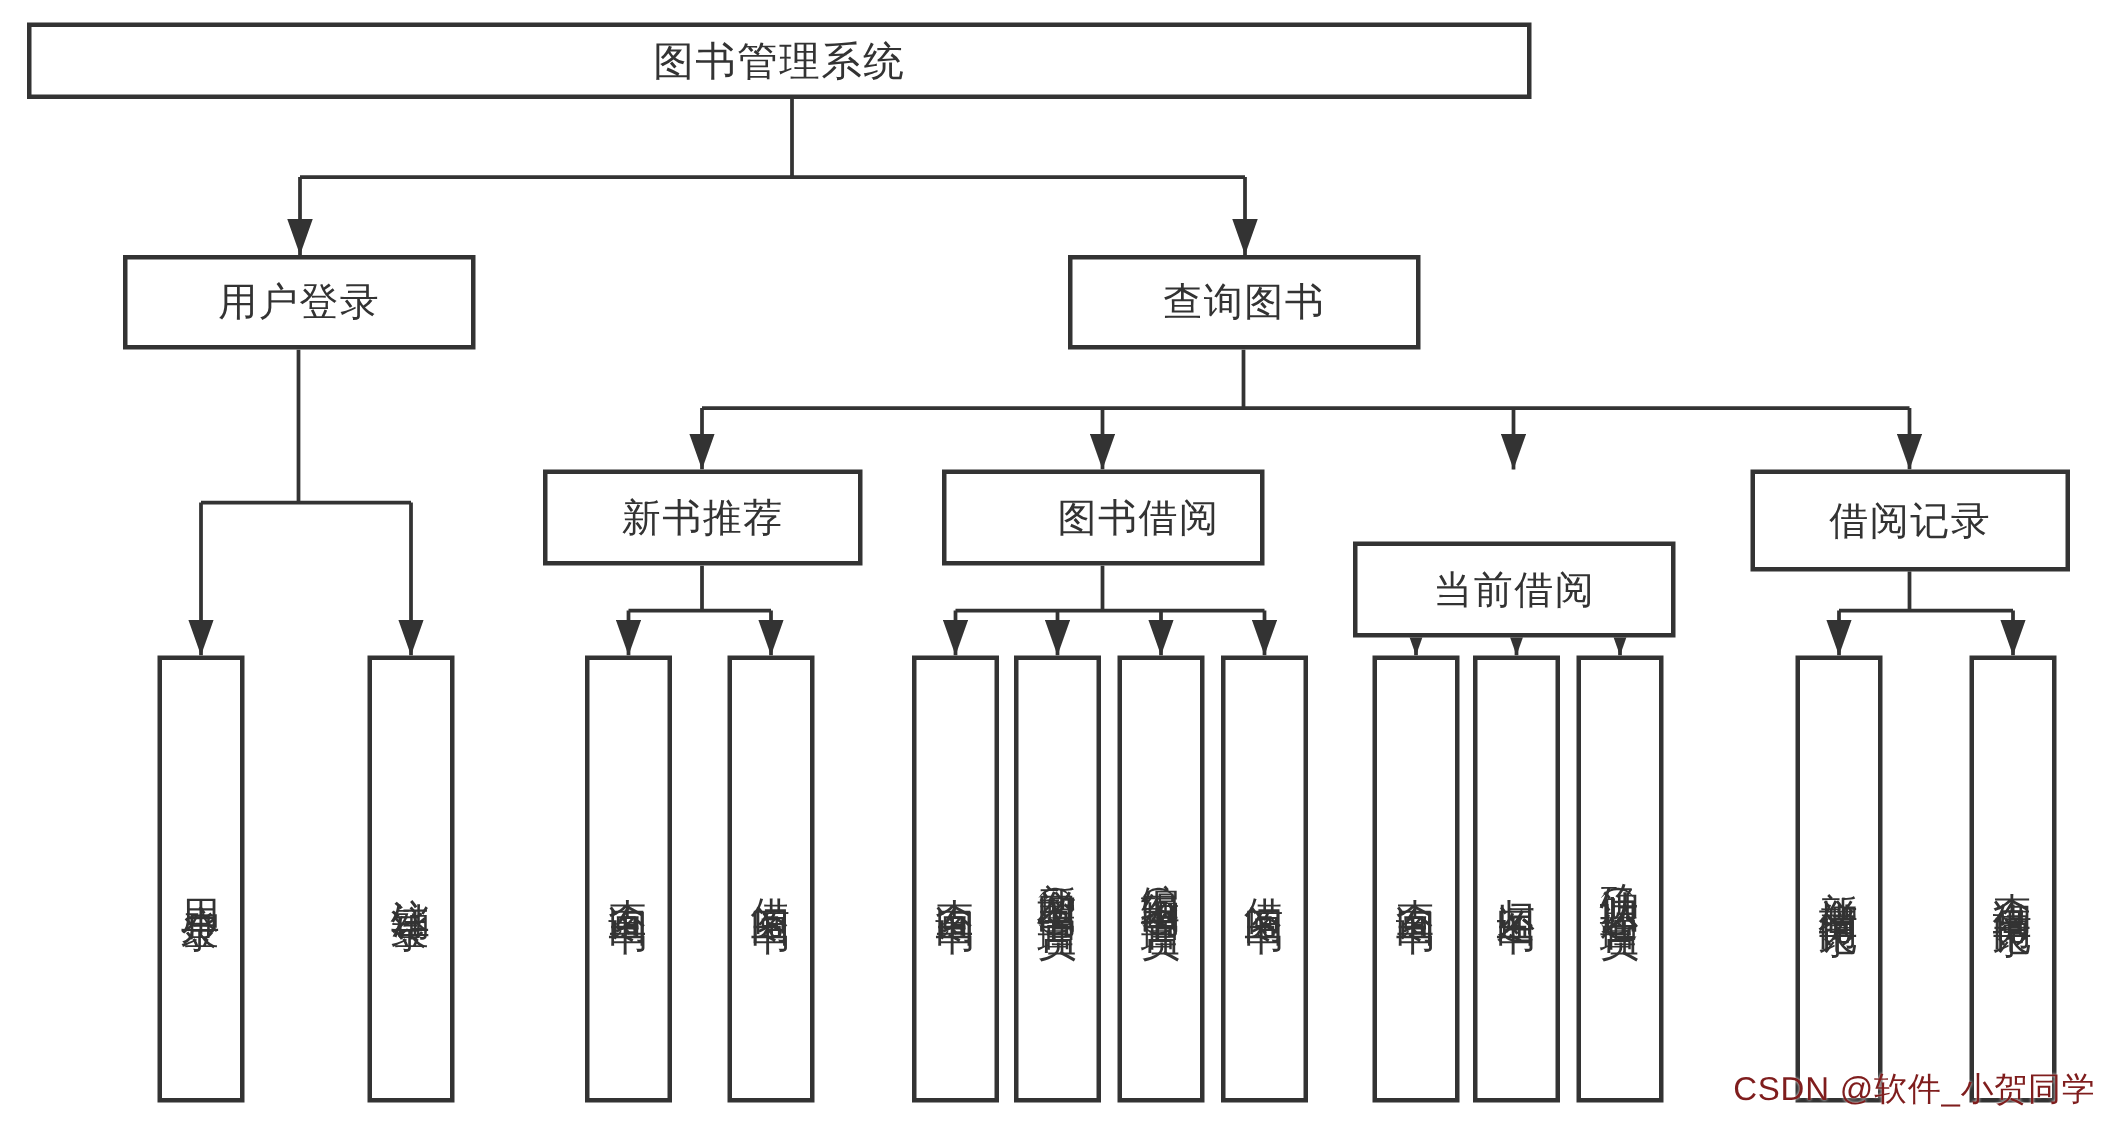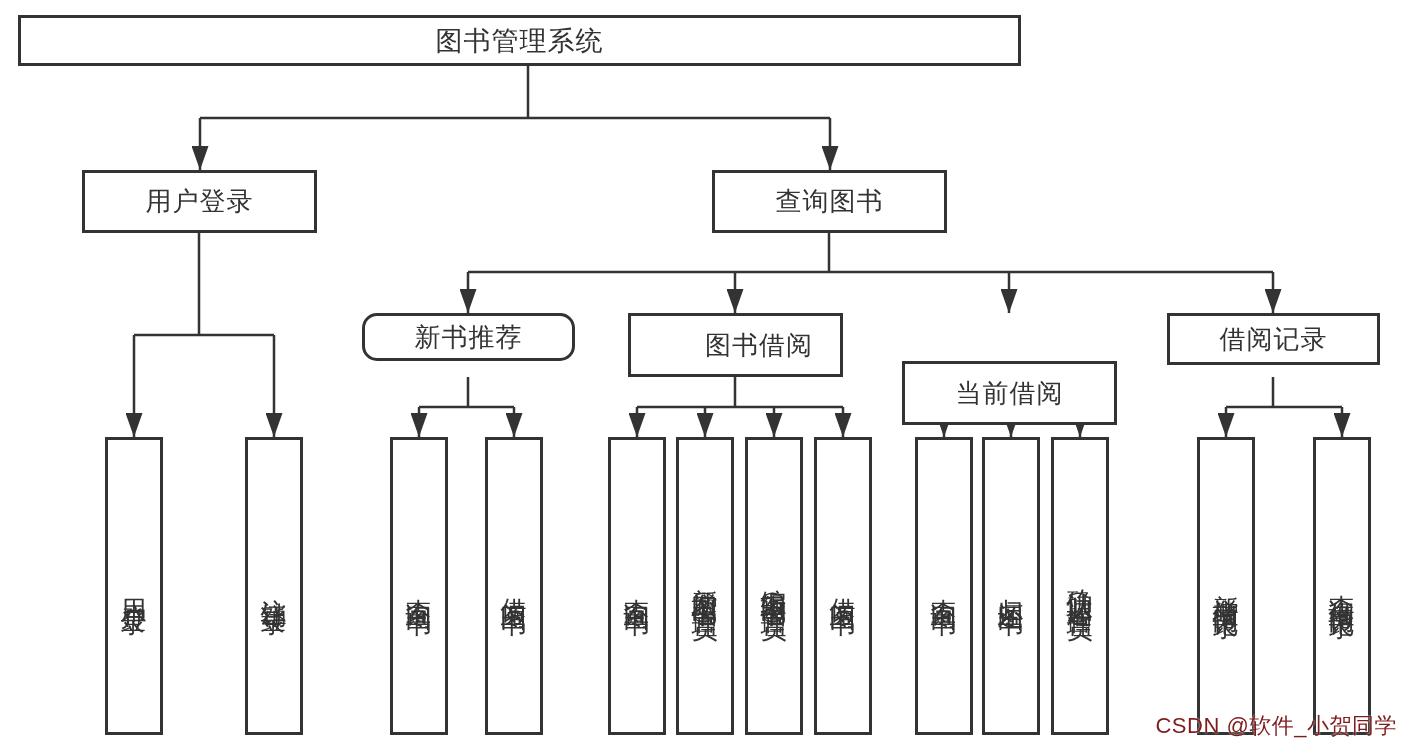--- a/index.html
+++ b/index.html
@@ -120,30 +120,30 @@
     <span>图书管理系统</span>
   </div>
 
   <div class="node" style="left:82px; top:170px; width:235px; height:63px;">
     <span>用户登录</span>
   </div>
   <div class="node" style="left:712px; top:170px; width:235px; height:63px;">
     <span>查询图书</span>
   </div>
 
-  <div class="node" style="left:362px; top:313px; width:213px; height:48px;border-radius:15px;">
+  <div class="node" style="left:362px; top:313px; width:213px; height:64px;">
     <span>新书推荐</span>
   </div>
   <div class="node" style="left:628px; top:313px; width:215px; height:64px;padding-left:47px;">
     <span>图书借阅</span>
   </div>
   <div class="node" style="left:902px; top:313px; width:215px; height:64px;margin-top:48px;">
     <span>当前借阅</span>
   </div>
-  <div class="node" style="left:1167px; top:313px; width:213px; height:52px;">
+  <div class="node" style="left:1167px; top:313px; width:213px; height:68px;">
     <span>借阅记录</span>
   </div>
 
   <div class="leaf" style="left:105px;">
     <span>用户登录</span>
   </div>
   <div class="leaf" style="left:245px;">
     <span>注销登录</span>
   </div>
 

